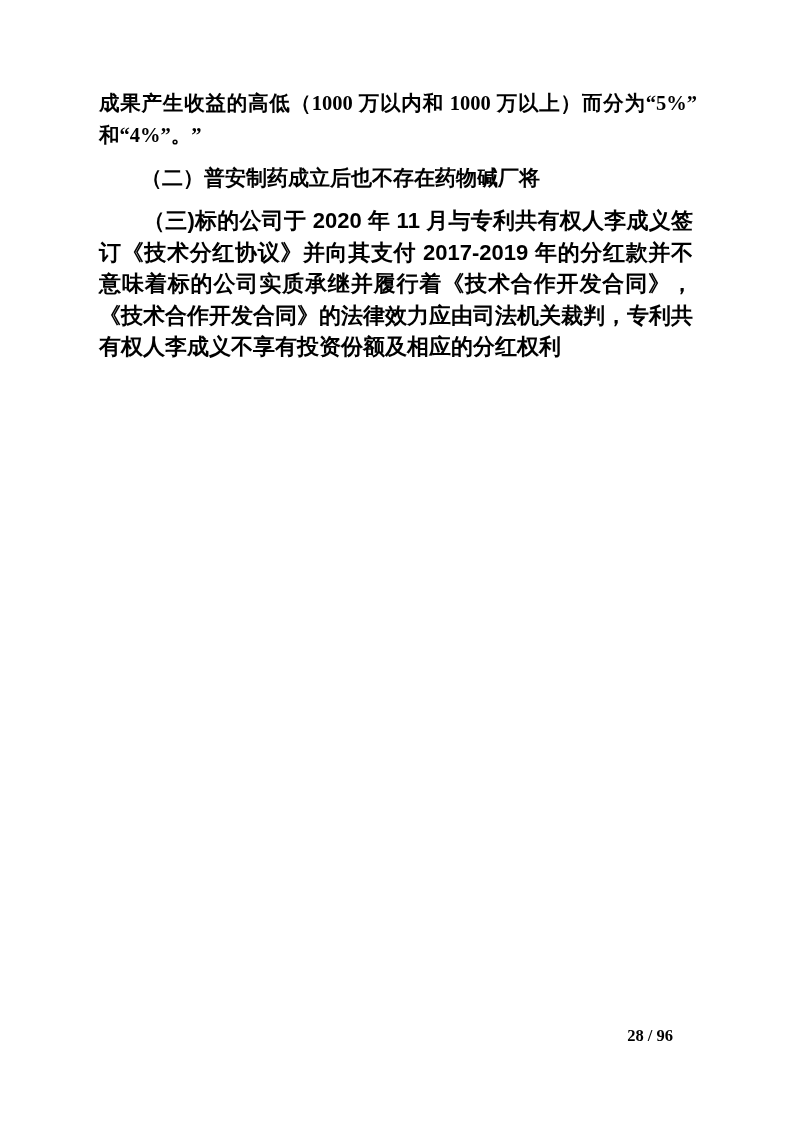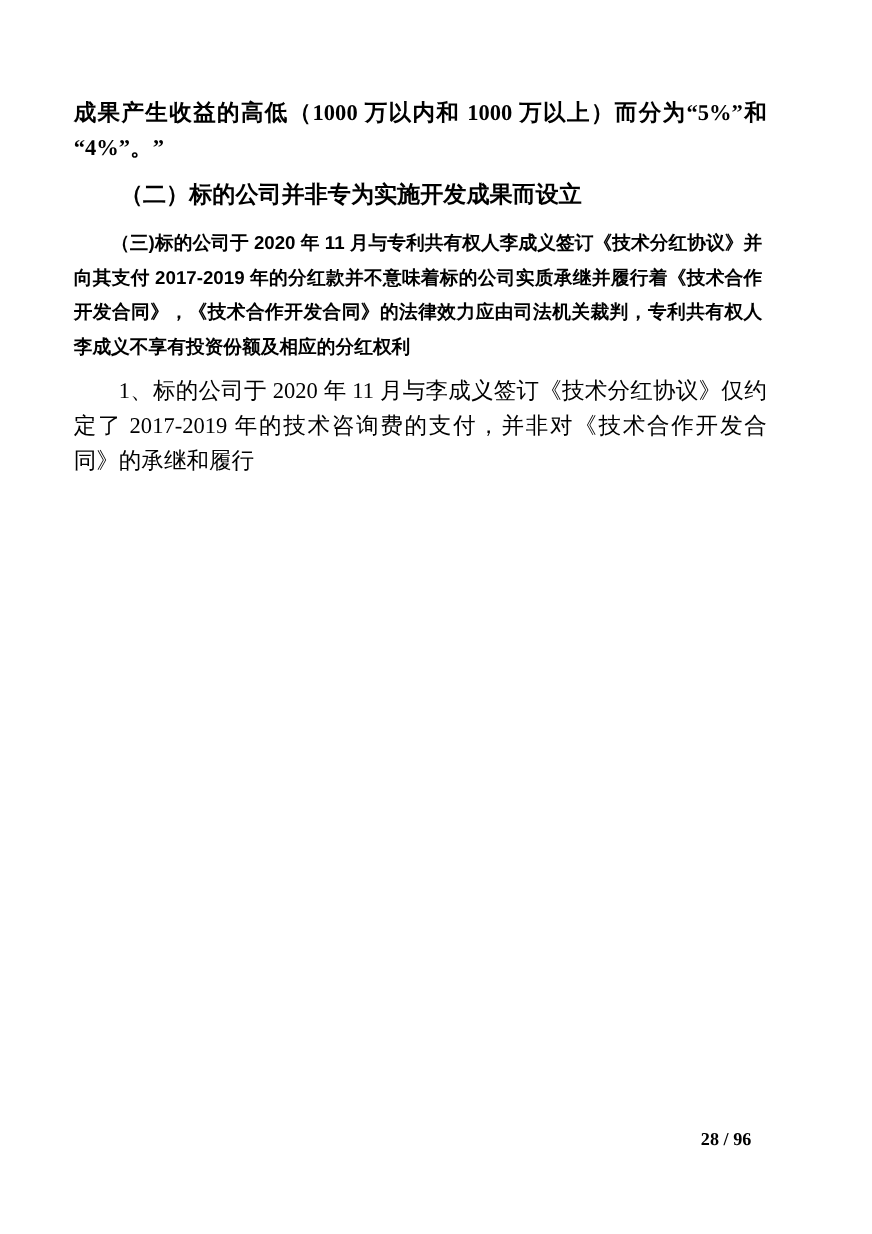--- a/index.html
+++ b/index.html
@@ -7,21 +7,21 @@
     padding: 0;
     background: #ffffff;
   }
   .page {
     position: relative;
     width: 793px;
     height: 1122px;
     background: #ffffff;
     overflow: hidden;
     box-sizing: border-box;
-    padding: 88px 96px 0 67px;
+    padding: 88px 96px 0 99px;
     color: #000000;
   }
   .t {
     margin: 0 0 10px 0;
     font-family: "Liberation Serif", serif;
     font-size: 20.5px;
     line-height: 31.5px;
     text-align: justify;
     color: #000000;
     font-weight: normal;
@@ -36,49 +36,48 @@
     font-family: "Liberation Sans", sans-serif;
     font-weight: bold;
     font-size: 21px;
     line-height: 32px;
     text-indent: 2em;
     margin: 0 0 11px 0;
   }
   .h3 {
     font-family: "Liberation Sans", sans-serif;
     font-weight: bold;
-    font-size: 17px;
+    font-size: 22px;
     line-height: 31.5px;
     text-indent: 2em;
     text-align: justify;
     margin: 2px 4px 10px 0;
   }
   .footer-pagenum {
     position: absolute;
     top: 1026px;
-    right: 110px;
+    right: 120px;
     font-family: "Liberation Serif", serif;
     font-size: 16.5px;
     font-weight: bold;
     color: #000000;
   }
 </style>
 </head>
 <body>
 
 <div class="page">
 
   <p class="t quote">成果产生收益的高低（1000 万以内和 1000 万以上）而分为“5%”和“4%”。”</p>
 
-  <h2 class="h2">（二）标的公司并非专为实施开发成果而设立</h2>
+  <h2 class="h2">（二）普安制药成立后也不存在药物碱厂将</h2>
 
 
 
 
 
 
   <h3 class="h3">（三)标的公司于 2020 年 11 月与专利共有权人李成义签订《技术分红协议》并向其支付 2017-2019 年的分红款并不意味着标的公司实质承继并履行着《技术合作开发合同》，《技术合作开发合同》的法律效力应由司法机关裁判，专利共有权人李成义不享有投资份额及相应的分红权利</h3>
 
-  <p class="t indent">1、标的公司于 2020 年 11 月与李成义签订《技术分红协议》仅约定了 2017-2019 年的技术咨询费的支付，并非对《技术合作开发合同》的承继和履行</p>
 
   <div class="footer-pagenum">28 / 96</div>
 
 </div>
 
 </body></html>

